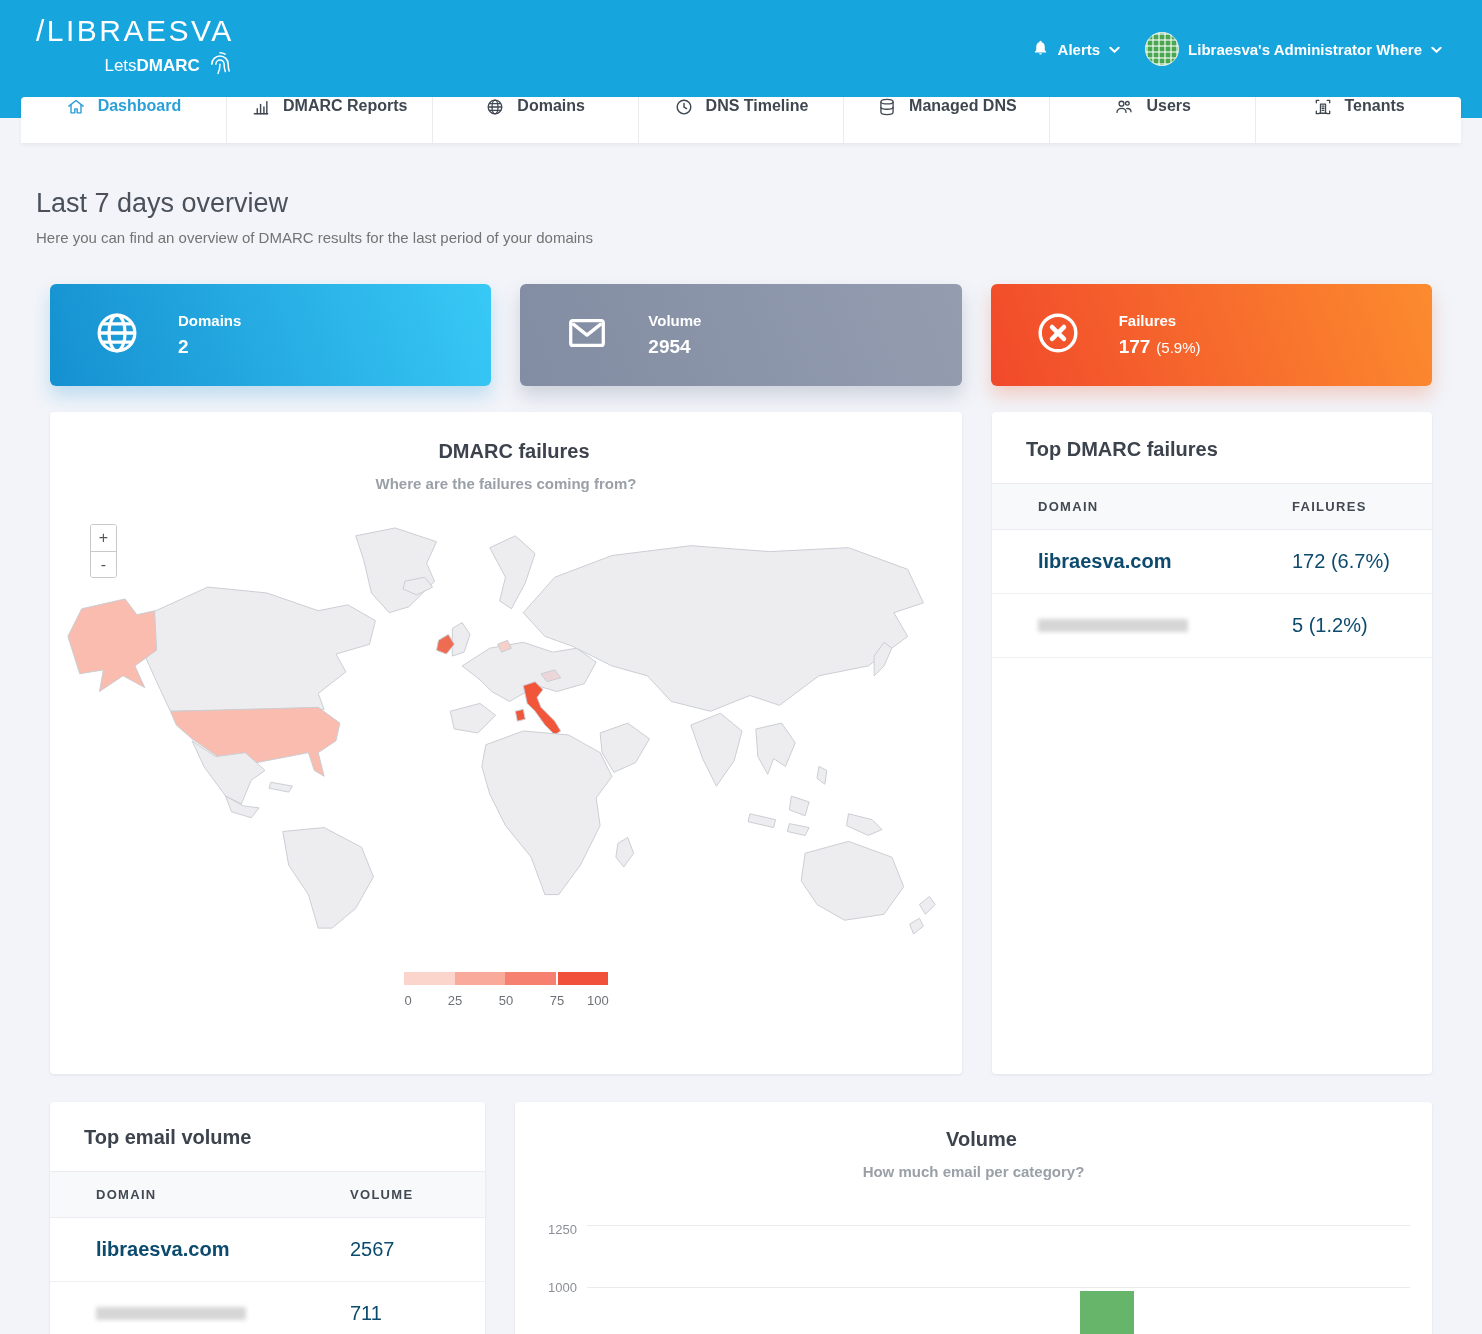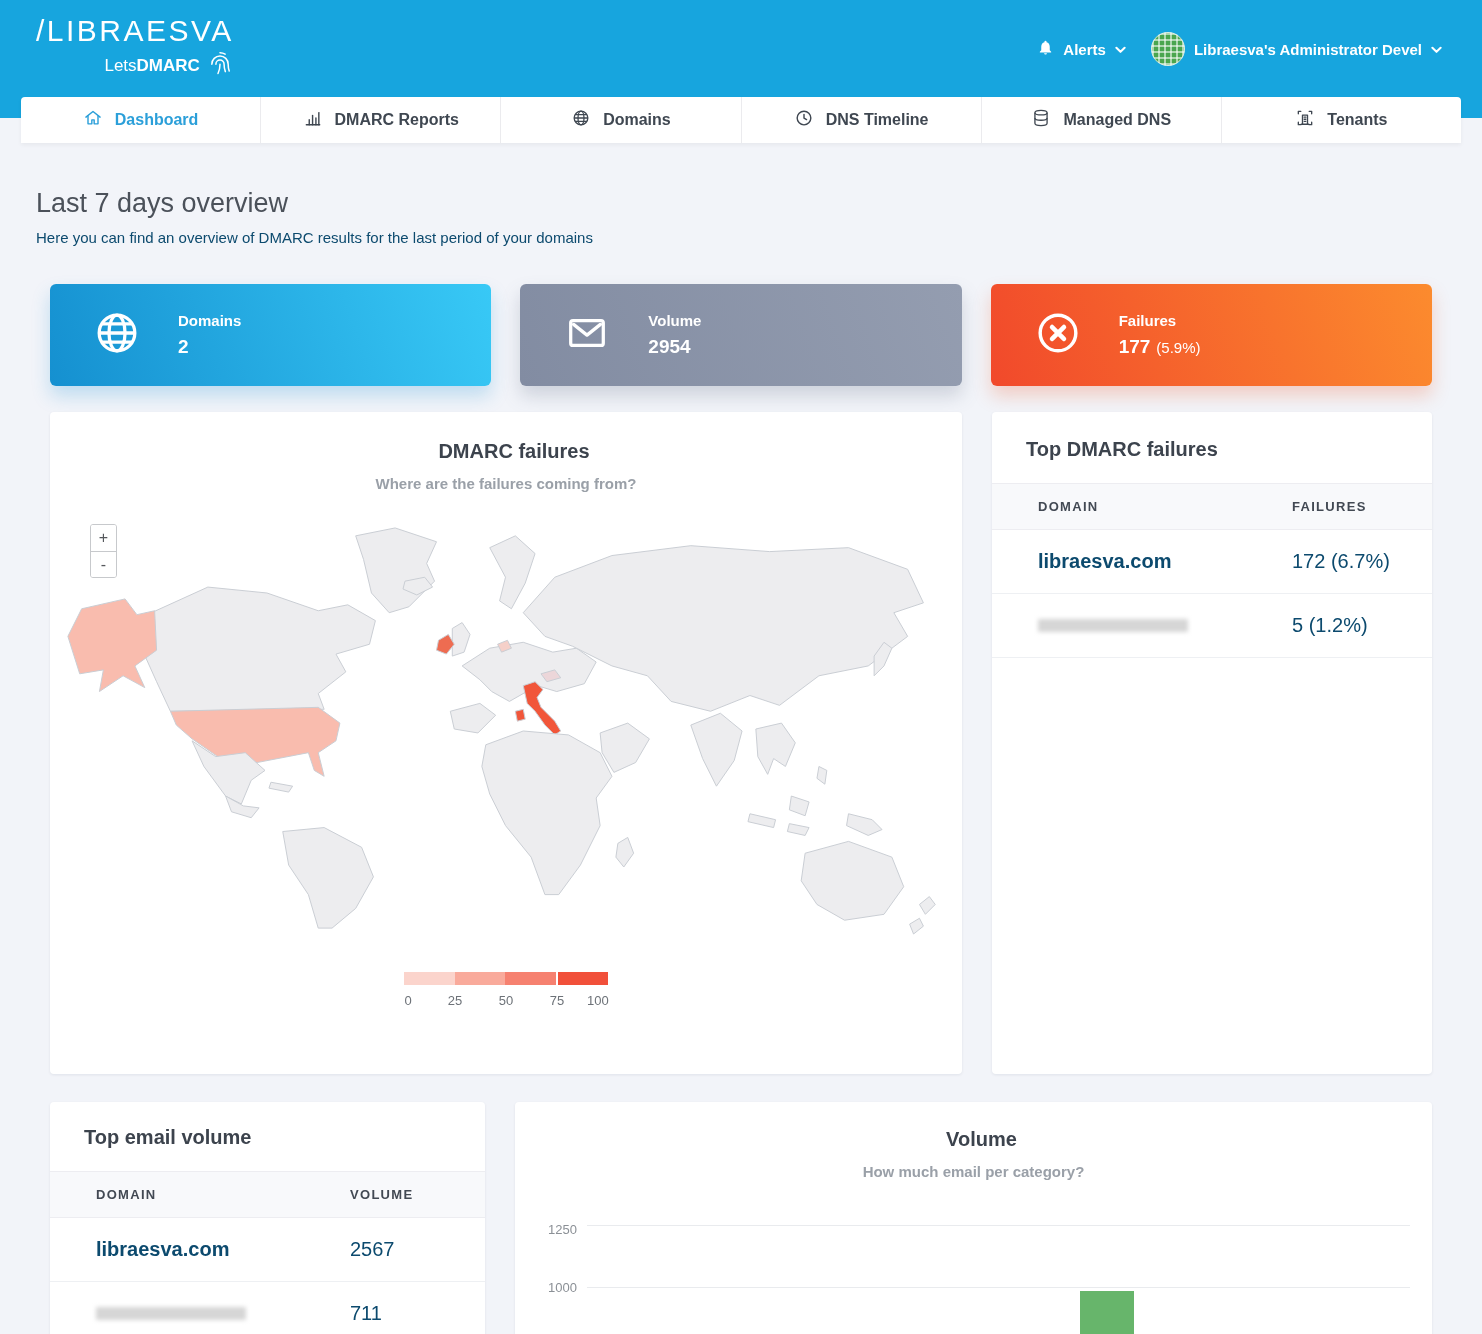--- a/index.html
+++ b/index.html
@@ -30,32 +30,32 @@
     border:1px solid rgba(255,255,255,.6);
   }
 
   
   .navbar {
     position:absolute; left:21px; right:21px; top:97px; height:46px;
     background:#fff; display:flex; border-radius:4px 4px 0 0;
     box-shadow:0 2px 4px rgba(0,0,0,.05); z-index:5;
   }
   .nav-item {
-    flex:1; display:flex; align-items:center; justify-content:center; gap:12px;
+    flex:1; display:flex; justify-content:center; gap:12px;
     font-size:16px; font-weight:600; color:#3f4751; cursor:pointer;
     border-right:1px solid #ebebee;
   }
   .nav-item:last-child { border-right:none; }
   .nav-item.active { color:#2b9fd9; }
   .nav-item svg { flex:0 0 auto; }
 
   
   main { padding:70px 50px 0; }
   .page-title { margin:0 0 0 -14px; font-size:27px; font-weight:500; color:#4b515a; }
-  .page-sub { margin:10px 0 0 -14px; font-size:15px; color:#0c4a6e; }
+  .page-sub { margin:10px 0 0 -14px; font-size:15px; color:#737373; }
 
   
   .stats { display:flex; gap:29px; margin-top:38px; }
   .stat-card {
     flex:1; height:102px; border-radius:6px; display:flex; align-items:center;
     padding-left:44px; gap:38px; color:#fff;
   }
   .stat-domains  { background:linear-gradient(70deg,#1590d0,#38c9f6); box-shadow:0 10px 18px rgba(40,150,215,.25); }
   .stat-volume   { background:linear-gradient(70deg,#828ca2,#949db0); box-shadow:0 10px 18px rgba(100,110,135,.25); }
   .stat-failures { background:linear-gradient(70deg,#f1492b,#fc8b2e); box-shadow:0 10px 18px rgba(240,90,45,.25); }
@@ -132,21 +132,21 @@
         </span>
         <span class="lbl">Alerts</span>
         <span>
           <svg width="11" height="8" viewBox="0 0 12 8" fill="none" stroke="#ffffff" stroke-width="2.2" stroke-linecap="round" stroke-linejoin="round">
               <path d="M1.5 1.5 6 6l4.5-4.5"></path>
             </svg>
         </span>
       </div>
       <div class="menu-chunk">
         <span class="avatar"></span>
-        <span class="lbl">Libraesva's Administrator Devel</span>
+        <span class="lbl">Libraesva's Administrator Where</span>
         <span>
           <svg width="11" height="8" viewBox="0 0 12 8" fill="none" stroke="#ffffff" stroke-width="2.2" stroke-linecap="round" stroke-linejoin="round">
               <path d="M1.5 1.5 6 6l4.5-4.5"></path>
             </svg>
         </span>
       </div>
     </div>
   </div>
 
   <nav class="navbar">
@@ -192,20 +192,31 @@
     </div>
     <div class="nav-item">
       <span>
         <svg width="20" height="20" viewBox="0 0 24 24" fill="none" stroke="currentColor" stroke-width="1.6">
           <ellipse cx="12" cy="5.6" rx="7.3" ry="2.7"></ellipse>
           <path d="M4.7 5.6v6.4c0 1.5 3.3 2.7 7.3 2.7s7.3-1.2 7.3-2.7V5.6"></path>
           <path d="M4.7 12v6.4c0 1.5 3.3 2.7 7.3 2.7s7.3-1.2 7.3-2.7V12"></path>
         </svg>
       </span>
       <span>Managed DNS</span>
+    </div>
+    <div class="nav-item">
+      <span>
+        <svg width="20" height="20" viewBox="0 0 24 24" fill="none" stroke="currentColor" stroke-width="1.6" stroke-linecap="round">
+          <circle cx="9" cy="8" r="2.9"></circle>
+            <circle cx="16" cy="7.6" r="2.2"></circle>
+          <path d="M3.6 18.5c0-3 2.4-4.8 5.4-4.8s5.4 1.8 5.4 4.8"></path>
+          <path d="M15.2 13.9c.3 0 .5-.1 .8-.1 2.5 0 4.4 1.5 4.4 4"></path>
+        </svg>
+      </span>
+      <span>Users</span>
     </div>
     <div class="nav-item">
       <span>
         <svg width="20" height="20" viewBox="0 0 24 24" fill="none" stroke="currentColor" stroke-width="1.6" stroke-linecap="round" stroke-linejoin="round">
           <path d="M4 7V4h3M17 4h3v3M20 17v3h-3M7 20H4v-3"></path>
           <path d="M9 19.5V8.5h6v11"></path>
             <path d="M11 11h2M11 13.5h2M11 16h2"></path>
             <path d="M7.5 19.5h9"></path>
         </svg>
       </span>

